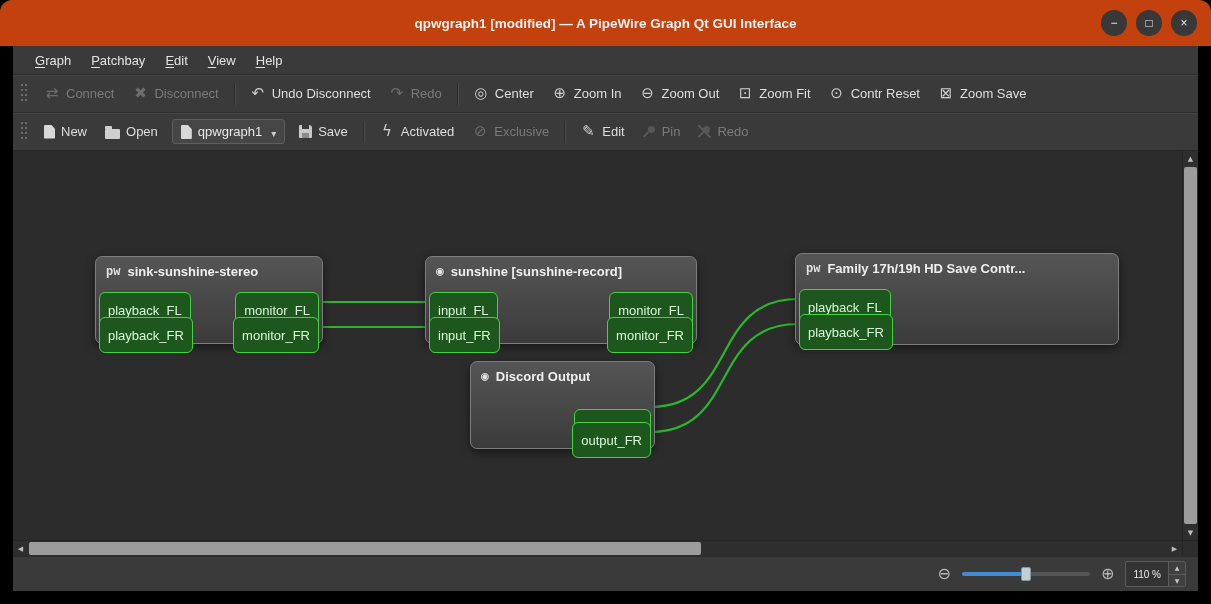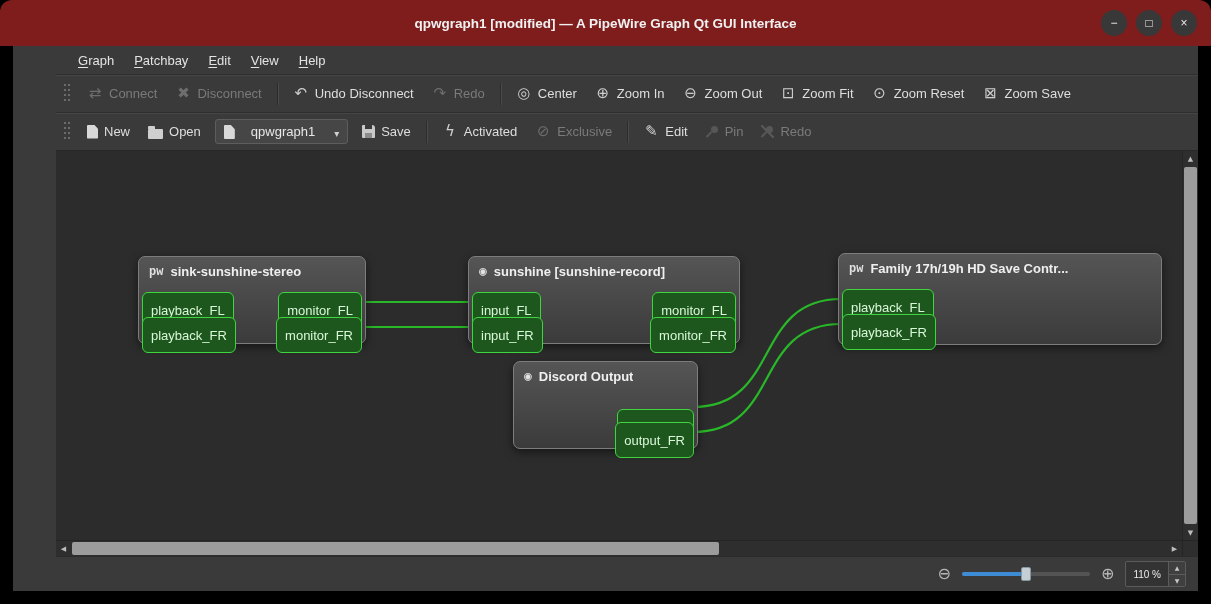--- a/index.html
+++ b/index.html
@@ -1,27 +1,27 @@
 <!DOCTYPE html>
 <html style="--edge-color: #28b828; --port-bg: #1d571d; --port-border: #40d540; --port-text: #d9f7d9;"><head>
 <meta charset="utf-8">
 <style>
   html,body{margin:0;padding:0;background:#000;width:1211px;height:604px;overflow:hidden;
     font-family:"Liberation Sans","DejaVu Sans",sans-serif;-webkit-font-smoothing:antialiased;}
   u{text-decoration:underline;text-underline-offset:2px;}
   .window{width:1211px;height:604px;border-radius:12px;overflow:hidden;background:#000;
     display:flex;flex-direction:column;}
   
-  .titlebar{flex:0 0 46px;background:#7f1d1d;position:relative;display:flex;align-items:center;justify-content:center;}
+  .titlebar{flex:0 0 46px;background:#c2410c;position:relative;display:flex;align-items:center;justify-content:center;}
   .titlebar-title{font-weight:bold;font-size:13.5px;color:#f1f1f1;}
   .win-controls{position:absolute;right:14px;top:10px;display:flex;gap:9px;}
   .win-btn{width:26px;height:26px;border-radius:50%;background:#383838;color:#e8e8e8;display:flex;
     align-items:center;justify-content:center;font-size:12px;line-height:1;cursor:default;}
   
-  .content{flex:1;margin:0 13px 13px;background:#3a3a3a;display:flex;flex-direction:column;min-height:0;padding-left:43px;}
+  .content{flex:1;margin:0 13px 13px;background:#3a3a3a;display:flex;flex-direction:column;min-height:0;}
   
   .menubar{flex:0 0 28px;display:flex;align-items:center;padding-left:12px;}
   .menu-item{padding:3px 10px;color:#e3e3e3;font-size:13px;border-radius:2px;}
   
   .toolbar{flex:0 0 37px;display:flex;align-items:center;gap:2px;padding:0 4px;border-top:1px solid #2e2e2e;
     box-shadow:inset 0 1px 0 #454545;}
   .tb-handle{width:6px;height:20px;margin:0 7px 0 4px;
     background-image:repeating-linear-gradient(to bottom,#6c6c6c 0 2px,transparent 2px 5px),
                      repeating-linear-gradient(to bottom,#6c6c6c 0 2px,transparent 2px 5px);
     background-size:2px 100%,2px 100%;background-position:0 0,4px 0;background-repeat:no-repeat;}
@@ -37,21 +37,21 @@
     clip-path:polygon(0 0,64% 0,100% 30%,100% 100%,0 100%);}
   .icon-folder{position:relative;width:15px;height:10px;background:#cfcfcf;border-radius:1px;margin-top:4px;}
   .icon-folder::before{content:"";position:absolute;top:-3px;left:0;width:7px;height:3px;background:#cfcfcf;border-radius:1px 1px 0 0;}
   .icon-save{position:relative;width:13px;height:13px;background:#c9c9c9;border-radius:1px 3px 1px 1px;}
   .icon-save::before{content:"";position:absolute;top:0;left:3px;width:7px;height:4px;background:#3a3a3a;}
   .icon-save::after{content:"";position:absolute;bottom:0;left:3px;width:7px;height:5px;background:#8b8b8b;}
   .icon-pin{position:relative;width:13px;height:13px;}
   .icon-pin::before{content:"";position:absolute;right:1px;top:1px;width:7px;height:7px;border-radius:50%;background:currentColor;}
   .icon-pin::after{content:"";position:absolute;left:2px;bottom:0;width:2px;height:7px;background:currentColor;transform:rotate(45deg);}
   .icon-unpin{background:linear-gradient(45deg,transparent 44%,currentColor 44% 56%,transparent 56%);}
-  .combo{display:flex;align-items:flex-end;gap:16px;padding:4px 8px;margin:0 4px;background:#464646;
+  .combo{display:flex;align-items:flex-end;gap:6px;padding:4px 8px;margin:0 4px;background:#464646;
     border:1px solid #5d5d5d;border-radius:3px;color:#e7e7e7;font-size:13px;}
   .combo-arrow{font-family:"DejaVu Sans",sans-serif;font-size:10px;color:#cfcfcf;margin-left:3px;}
   
   .canvas-row{flex:1;display:flex;min-height:0;border-top:1px solid #282828;}
   .canvas{flex:1;position:relative;overflow:hidden;background:#2c2c2c;}
   .edges{position:absolute;left:0;top:0;width:100%;height:100%;pointer-events:none;}
   .edges path{stroke:var(--edge-color,#2db92d);stroke-width:2.2;fill:none;stroke-linecap:round;}
   .node{position:absolute;background:linear-gradient(#555,#3b3b3b);border:1px solid #7d7d7d;border-radius:7px;
     box-shadow:0 3px 8px rgba(0,0,0,.5);}
   .node-header{display:flex;align-items:center;gap:7px;padding:7px 10px 0 10px;}
@@ -151,21 +151,21 @@
       <div class="tb-btn">
         <span class="tb-icon">⊖</span>
         <span>Zoom Out</span>
       </div>
       <div class="tb-btn">
         <span class="tb-icon">⊡</span>
         <span>Zoom Fit</span>
       </div>
       <div class="tb-btn">
         <span class="tb-icon">⊙</span>
-        <span>Zoom Reset</span>
+        <span>Contr Reset</span>
       </div>
       <div class="tb-btn">
         <span class="tb-icon">⊠</span>
         <span>Zoom Save</span>
       </div>
     </div>
 
     <div class="toolbar">
       <span class="tb-handle"></span>
       <div class="tb-btn">

